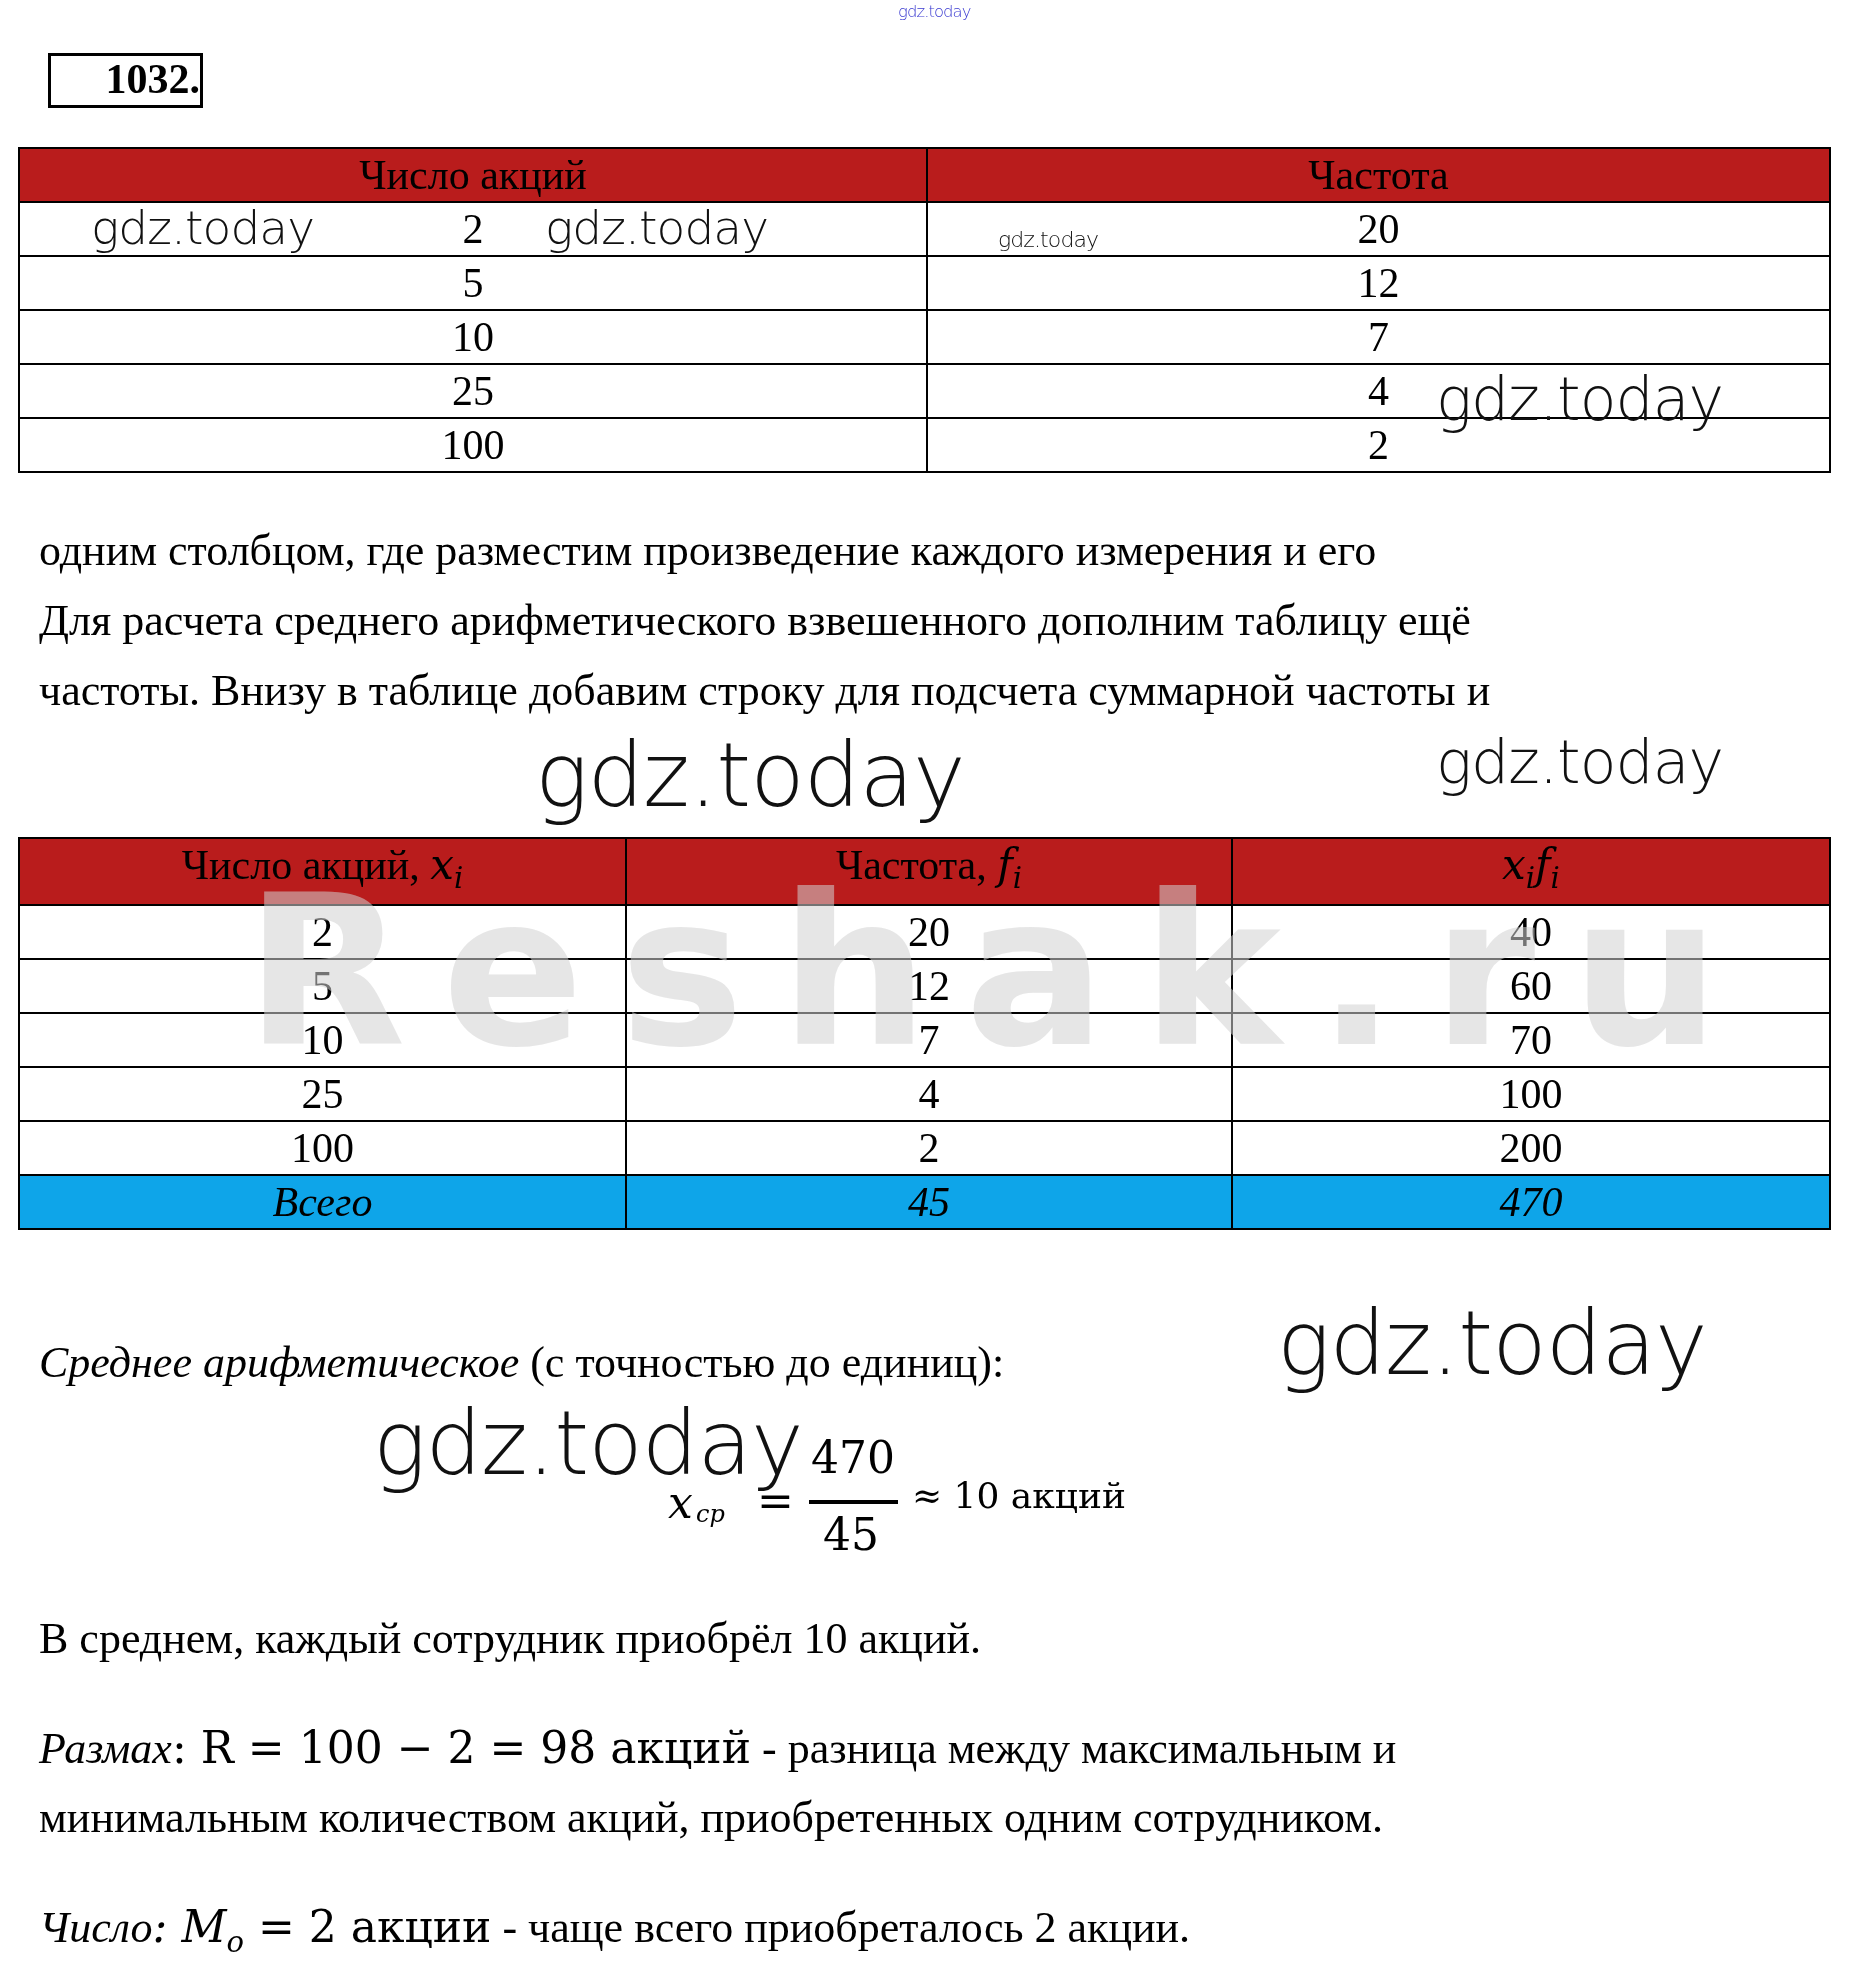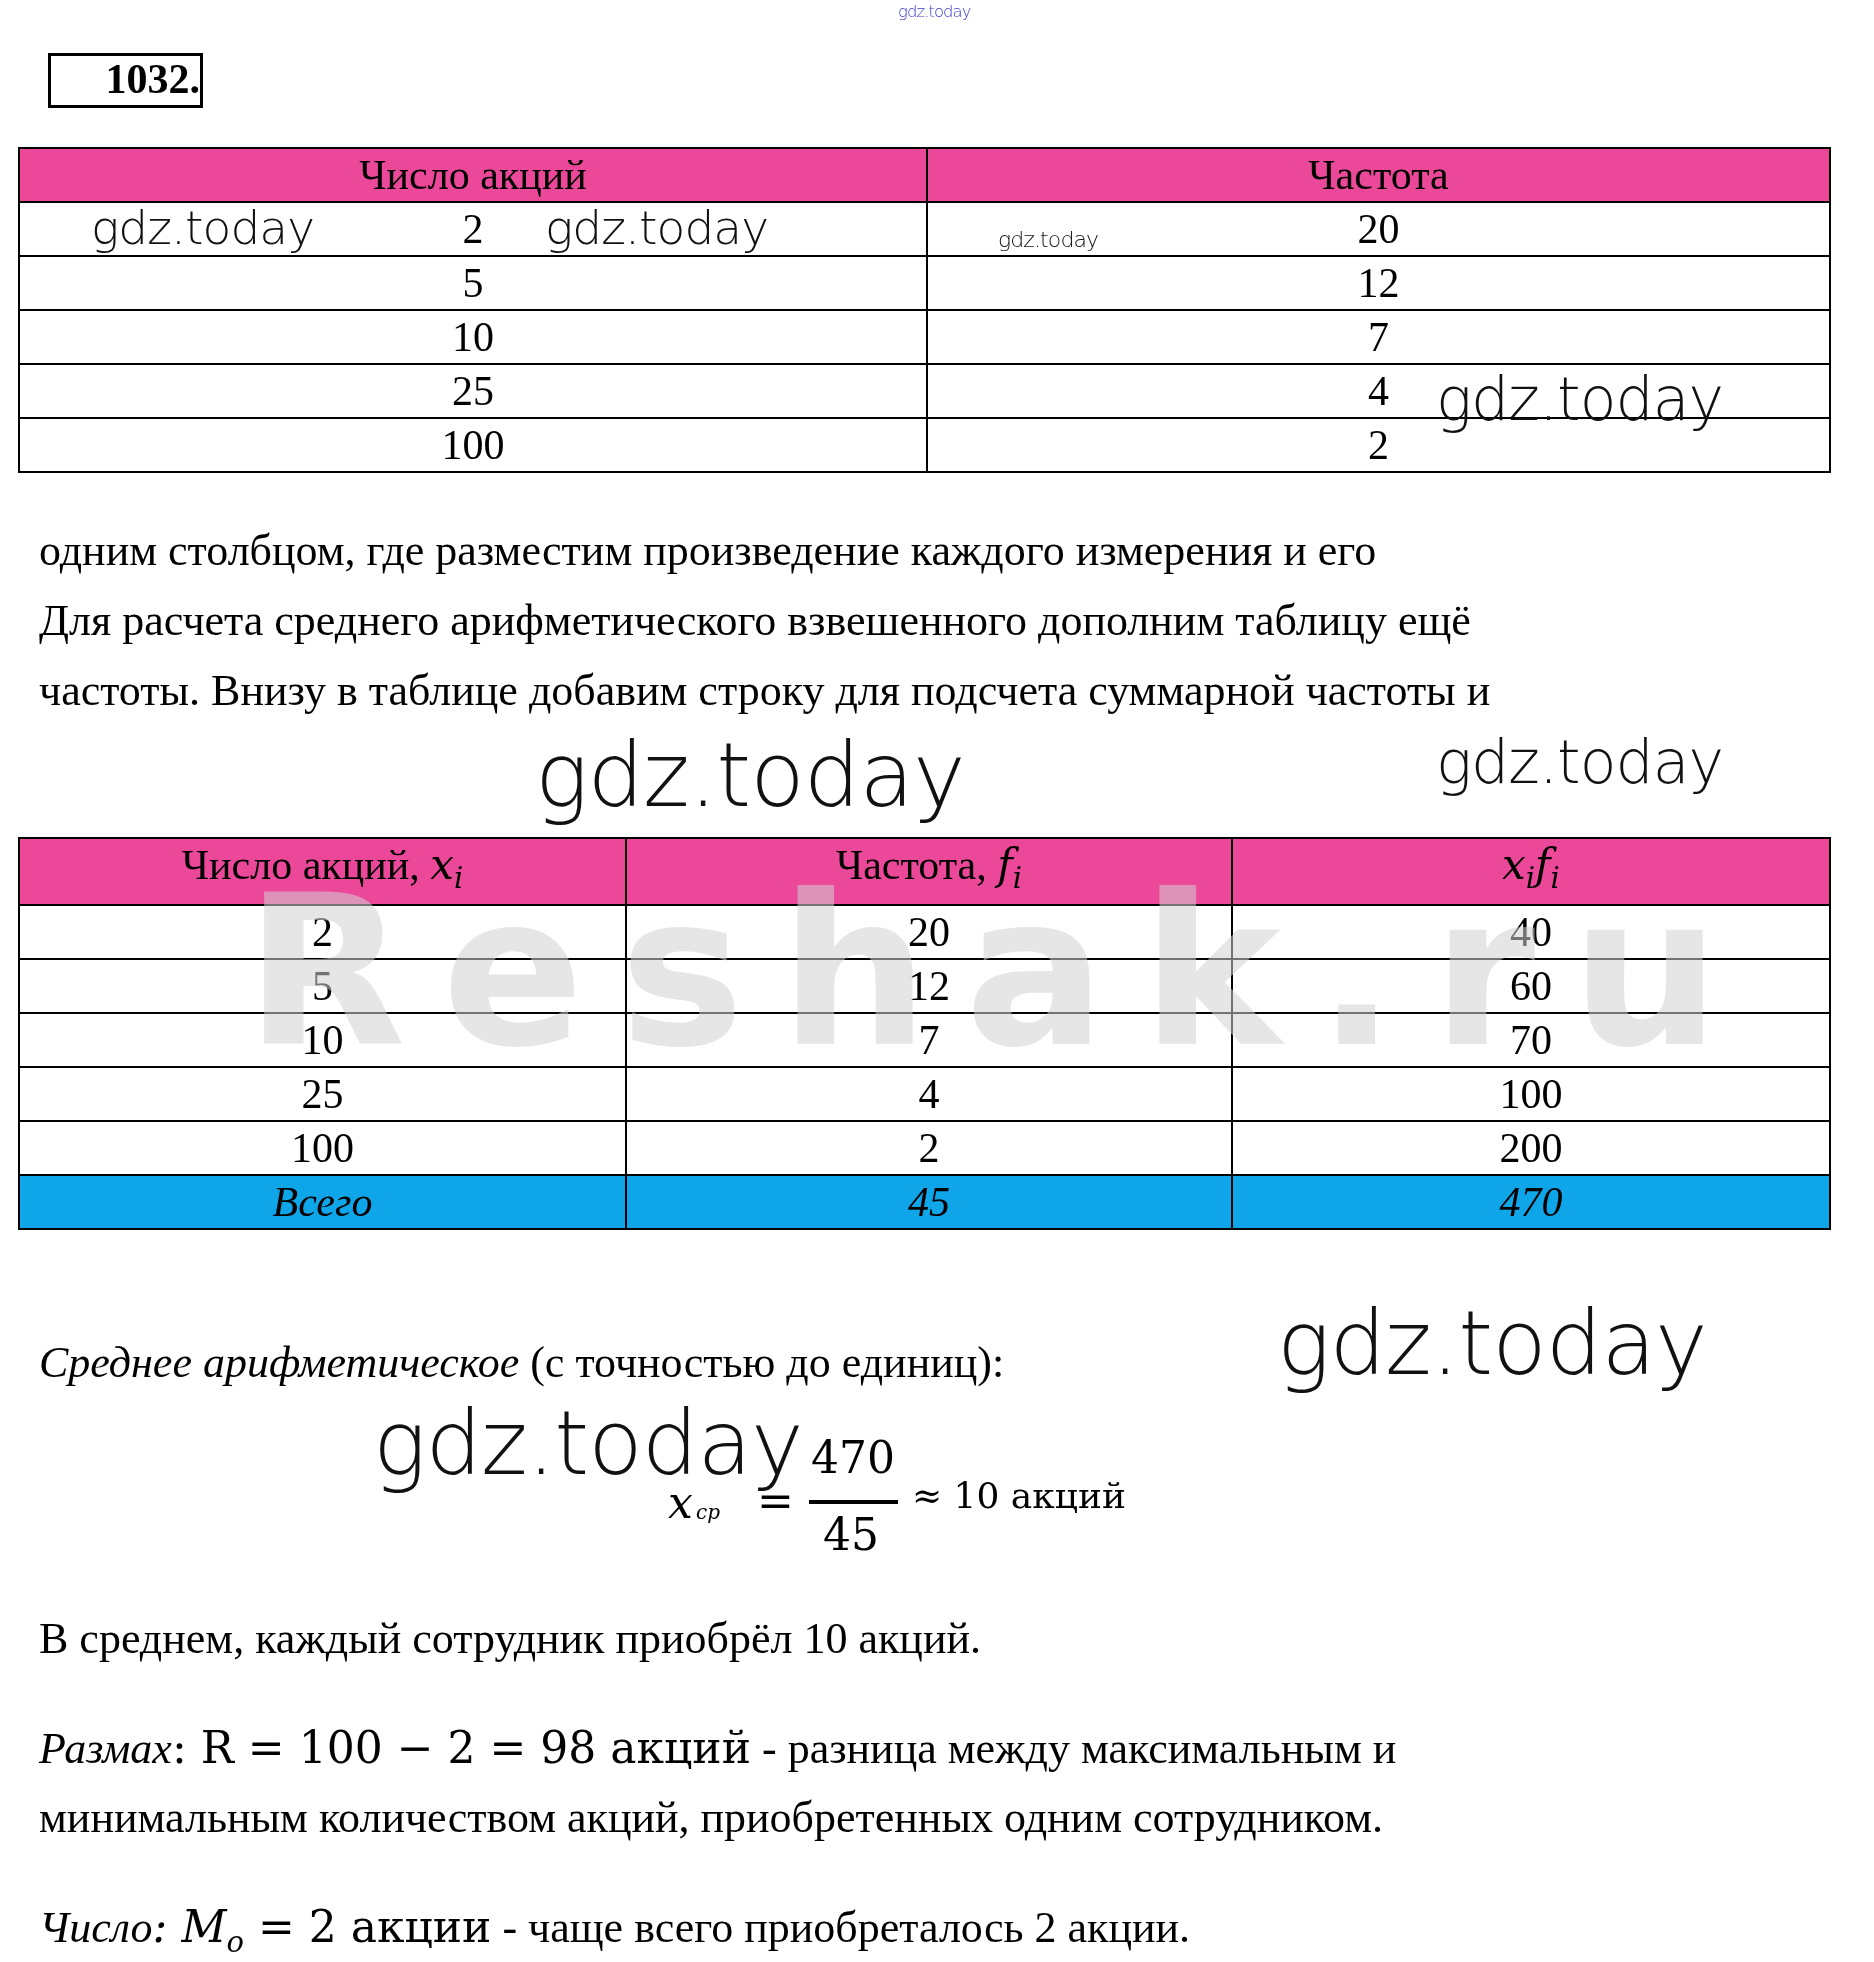--- a/index.html
+++ b/index.html
@@ -4,21 +4,21 @@
 <style>
   html, body { margin:0; padding:0; background:#fff; }
   body { width:1875px; height:1963px; position:relative; overflow:hidden;
          font-family:"Liberation Serif","DejaVu Serif",serif; color:#000; }
   .abs { position:absolute; }
   .wm { position:absolute; font-family:"DejaVu Sans","Liberation Sans",sans-serif; font-weight:200; color:#111; letter-spacing:-0.9px; white-space:nowrap; }
   .title-box { left:48px; top:53px; width:155px; height:55px; border:3.6px solid #000; box-sizing:border-box;
                font-weight:bold; font-size:42px; line-height:47px; text-align:right; }
   table { position:absolute; border-collapse:collapse; font-size:42px; }
   td, th { border:2.7px solid #000; text-align:center; padding:0; font-weight:normal; height:52px; line-height:52px; }
-  .hdr { background:#ec4899; }
+  .hdr { background:#b91c1c; }
   .tot { background:#0ea5e9; font-weight:bold; font-style:italic; }
   .para { left:39px; width:1809px; font-size:44px; line-height:70px; }
   .line { position:absolute; left:39px; font-size:44px; white-space:nowrap;margin-top:8px; }
   .it { font-style:italic; }
   .math { font-family:"DejaVu Serif","Liberation Serif",serif; }
   .frac-num, .frac-den { position:absolute; font-family:"DejaVu Serif",serif; font-size:44px; }
   .frac-bar { position:absolute; height:3.6px; background:#000; }
   .ghost { position:absolute; font-family:"DejaVu Sans",sans-serif; font-weight:bold; font-size:209px; color:rgba(210,210,210,0.55); letter-spacing:36px; white-space:nowrap; pointer-events:none; }
 </style>
 </head>
@@ -112,21 +112,21 @@
 <div class="ghost" style="left:245px;top:850px;">Reshak.ru</div>
 
 <div class="line" style="top:1329px;">
   <span class="it">Среднее арифметическое</span><span> (с точностью до единиц):</span>
 </div>
 <div class="wm" style="left:1277px;top:1291px;font-size:89px;">gdz.today</div>
 <div class="wm" style="left:373px;top:1391px;font-size:89px;">gdz.today</div>
 
 <div>
   <span class="abs it math" style="left:668px;top:1477px;font-size:44px;">x</span>
-  <span class="abs it math" style="left:696px;top:1500px;font-size:20px;">ср</span>
+  <span class="abs it math" style="left:696px;top:1500px;font-size:24px;">ср</span>
   <span class="abs math" style="left:757px;top:1475px;font-size:44px;">=</span>
   <span class="frac-num" style="left:811px;top:1432px;">470</span>
   <div class="frac-bar" style="left:809px;top:1500px;width:89px;"></div>
   <span class="frac-den" style="left:823px;top:1509px;">45</span>
   <span class="abs math" style="left:912px;top:1475px;font-size:36px;white-space:nowrap;">≈ 10 акций</span>
 </div>
 
 <div class="line" style="top:1605px;">В среднем, каждый сотрудник приобрёл 10 акций.</div>
 
 <div class="line" style="top:1714px;">

